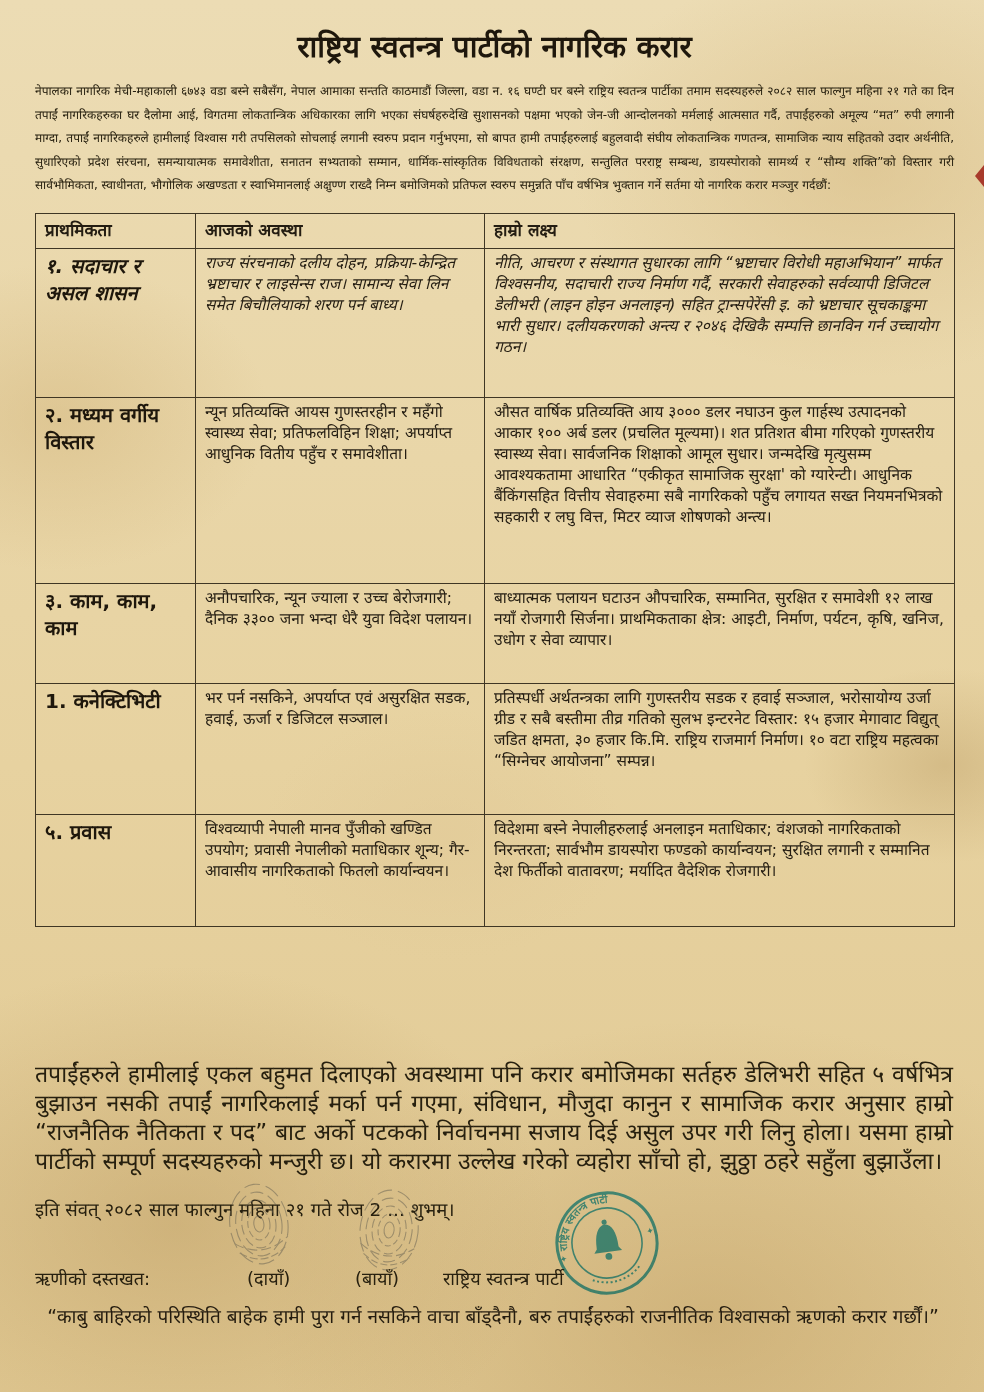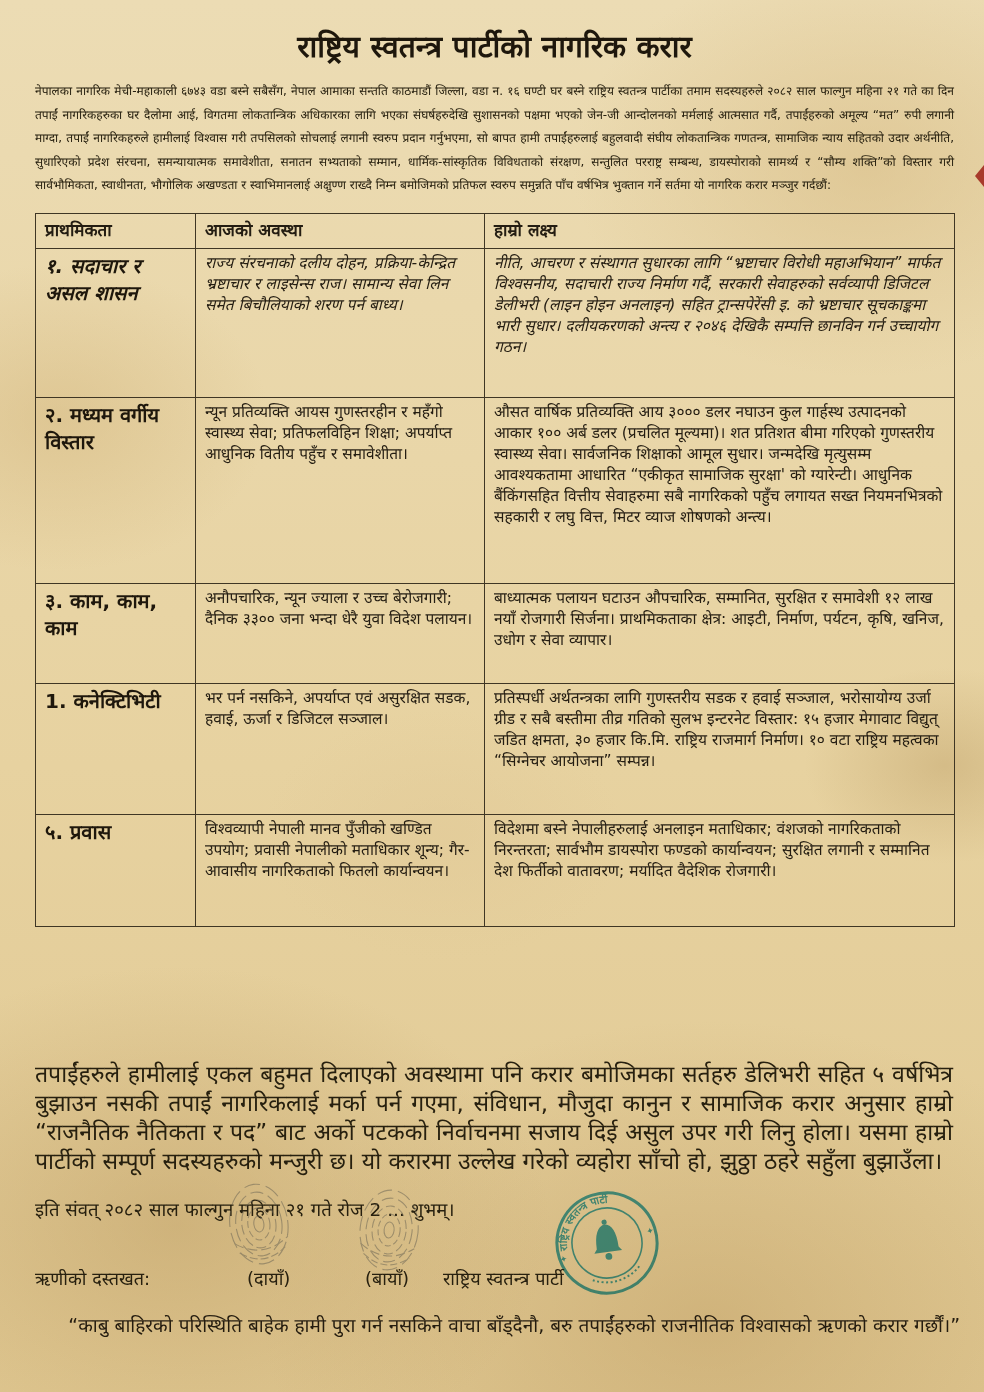--- a/index.html
+++ b/index.html
@@ -49,25 +49,25 @@
   .fp-right{left:218px;top:1180px;transform:rotate(-8deg);}
   .fp-left{left:348px;top:1186px;transform:rotate(6deg);}
   .stamp{
     position:absolute;left:552px;top:1188px;width:110px;height:110px;
     transform:rotate(-18deg);opacity:.85;mix-blend-mode:multiply;
   }
   .sigrow{position:absolute;left:35px;top:1266px;width:918px;height:26px;font-size:18px;color:#27200f;}
   .sigrow span{position:absolute;top:0;white-space:nowrap;}
   .sig-label{left:0;text-align:right;}
   .sig-right{left:182px;margin-left:30px;}
-  .sig-left{left:320px;margin-left:10px;}
+  .sig-left{left:320px;}
   .sig-party{left:408px;}
   .quote{
-    position:absolute;left:35px;top:1303px;width:916px;margin:9px;
-    font-size:19px;line-height:26px;text-align:right;color:#241c0f;
+    position:absolute;left:35px;top:1303px;width:916px;margin:0;
+    font-size:19px;line-height:26px;text-align:center;color:#241c0f;
   }
   .red-edge-mark{
     position:absolute;right:0;top:165px;width:0;height:0;
     border-top:11px solid transparent;border-bottom:11px solid transparent;
     border-right:9px solid #a83a2b;
   }
 </style>
 </head>
 <body>
 

